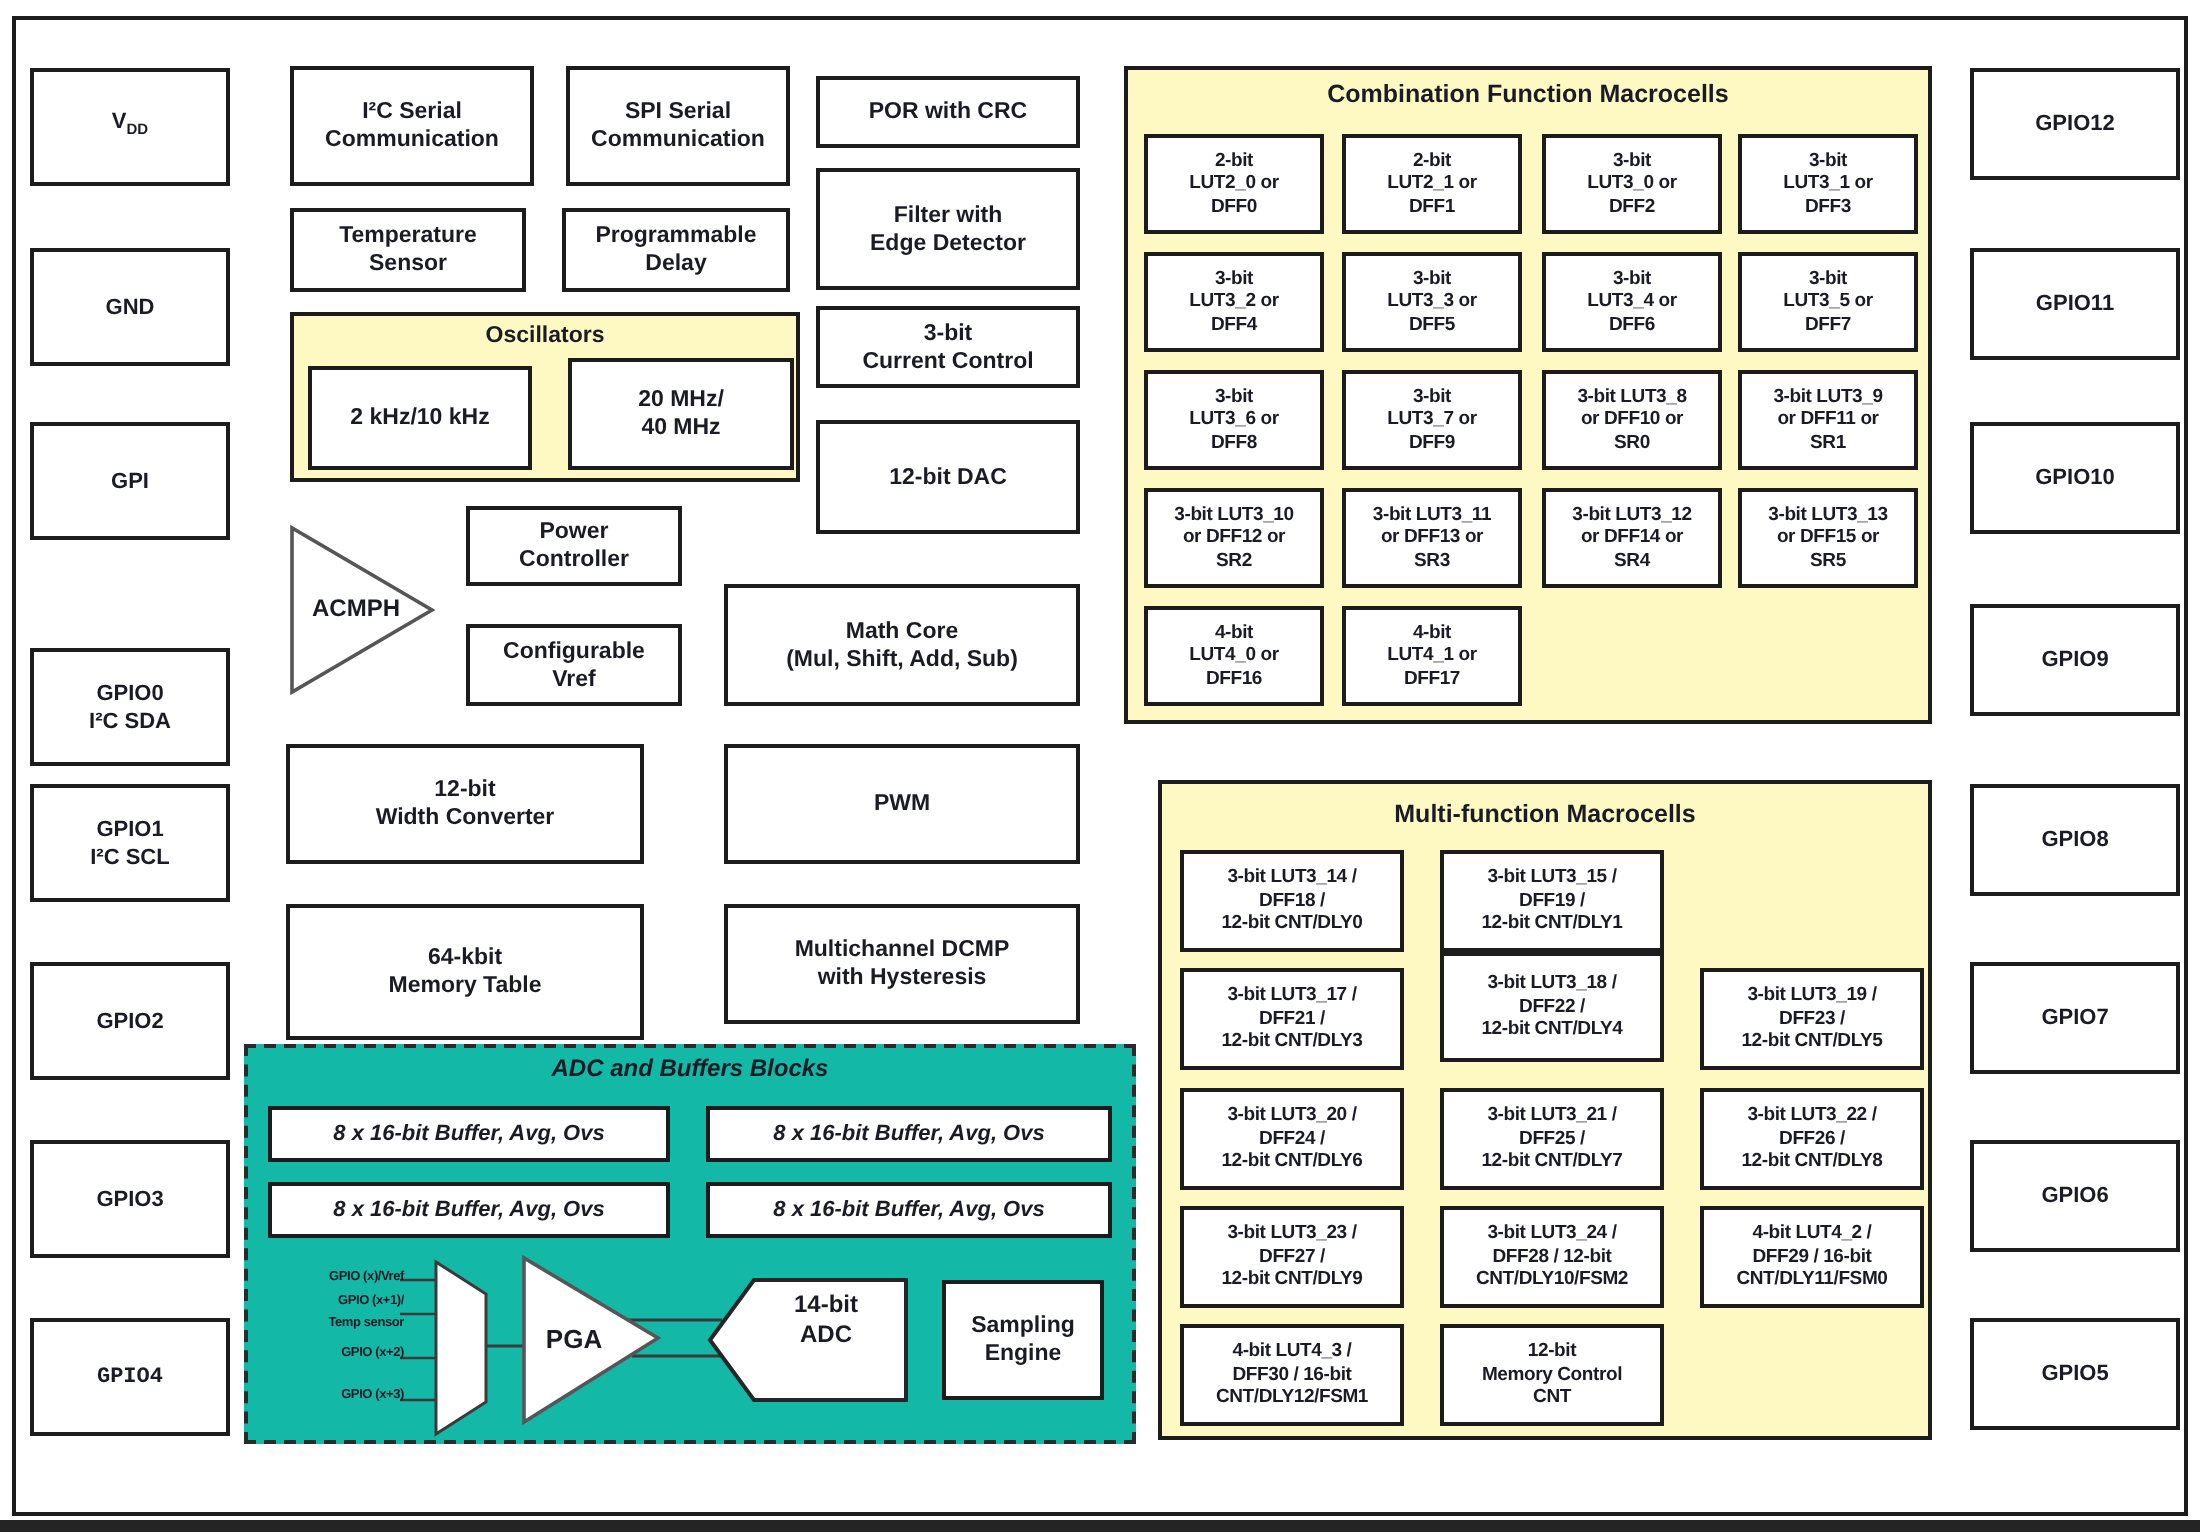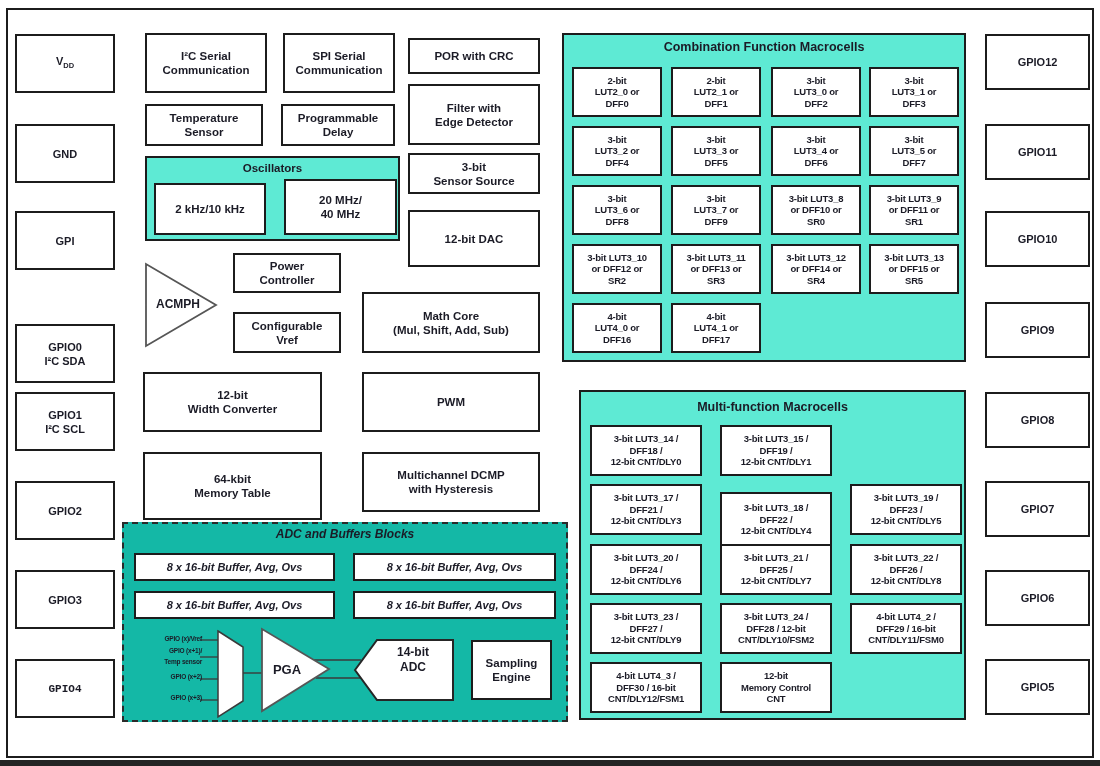--- a/index.html
+++ b/index.html
@@ -8,21 +8,21 @@
   .frame{position:absolute;left:6px;top:8px;width:1088px;height:750px;
          border:2px solid #1c1c1c;box-sizing:border-box;}
   .bbar{position:absolute;left:0;top:760px;width:1100px;height:6px;background:#242424;}
   .box{position:absolute;border:2px solid #1c1c1c;box-sizing:border-box;background:#fff;
        display:flex;flex-direction:column;align-items:center;justify-content:center;
        text-align:center;font-weight:bold;color:#1b1b26;}
   .f11{font-size:11.5px;line-height:14px;}
   .pin{font-size:11px;line-height:14px;}
   .cell{font-size:9.5px;line-height:11.5px;letter-spacing:-0.2px;}
   .buf{font-size:11px;line-height:12px;}
-  .sec{position:absolute;border:2px solid #1c1c1c;box-sizing:border-box;background:#5eead4;}
+  .sec{position:absolute;border:2px solid #1c1c1c;box-sizing:border-box;background:#fef9c3;}
   .dashed{position:absolute;border:2px dashed #2a2a2a;box-sizing:border-box;background:#14b8a6;font-style:italic;}
   .sec-title{position:absolute;left:0;right:0;text-align:center;font-weight:bold;
              font-size:12.5px;color:#1b1b26;}
   .lbl{position:absolute;font-weight:bold;color:#1b1b26;text-align:center;}
   .inlbl{position:absolute;font-size:6.5px;line-height:10.5px;font-weight:bold;
          text-align:right;color:#1b1b26;letter-spacing:-0.2px;}
   svg.overlay{position:absolute;left:0;top:0;pointer-events:none;}
   sub{font-size:7.5px;}
   .ln{white-space:nowrap;}
 </style>
@@ -51,21 +51,21 @@
   <div class="box f11" style="left:281px;top:104px;width:114px;height:42px">
       <div class="ln">Programmable</div>
       <div class="ln">Delay</div>
     </div>
   <div class="box f11" style="left:408px;top:84px;width:132px;height:61px">
       <div class="ln">Filter with</div>
       <div class="ln">Edge Detector</div>
     </div>
   <div class="box f11" style="left:408px;top:153px;width:132px;height:41px">
       <div class="ln">3-bit</div>
-      <div class="ln">Sensor Source</div>
+      <div class="ln">Current Control</div>
     </div>
   <div class="box f11" style="left:408px;top:210px;width:132px;height:57px">
       <div class="ln">12-bit DAC</div>
     </div>
 
   <div class="sec" style="left:145px;top:156px;width:255px;height:85px">
     <div class="sec-title" style="top:4px;font-size:11.5px">Oscillators</div>
     <div class="box f11" style="left:7px;top:25px;width:112px;height:52px">
         <div class="ln">2 kHz/10 kHz</div>
       </div>
@@ -219,21 +219,21 @@
       <div class="box cell" style="left: 139px; top: 33px; width: 112px; height: 51px;">
         <div class="ln">3-bit LUT3_15 /</div>
         <div class="ln">DFF19 /</div>
         <div class="ln">12-bit CNT/DLY1</div>
       </div>
       <div class="box cell" style="left: 9px; top: 92px; width: 112px; height: 51px;">
         <div class="ln">3-bit LUT3_17 /</div>
         <div class="ln">DFF21 /</div>
         <div class="ln">12-bit CNT/DLY3</div>
       </div>
-      <div class="box cell" style="left: 139px; top: 100px; width: 112px; height: 55px;">
+      <div class="box cell" style="left: 139px; top: 84px; width: 112px; height: 55px;">
         <div class="ln">3-bit LUT3_18 /</div>
         <div class="ln">DFF22 /</div>
         <div class="ln">12-bit CNT/DLY4</div>
       </div>
       <div class="box cell" style="left: 269px; top: 92px; width: 112px; height: 51px;">
         <div class="ln">3-bit LUT3_19 /</div>
         <div class="ln">DFF23 /</div>
         <div class="ln">12-bit CNT/DLY5</div>
       </div>
       <div class="box cell" style="left: 9px; top: 152px; width: 112px; height: 51px;">

